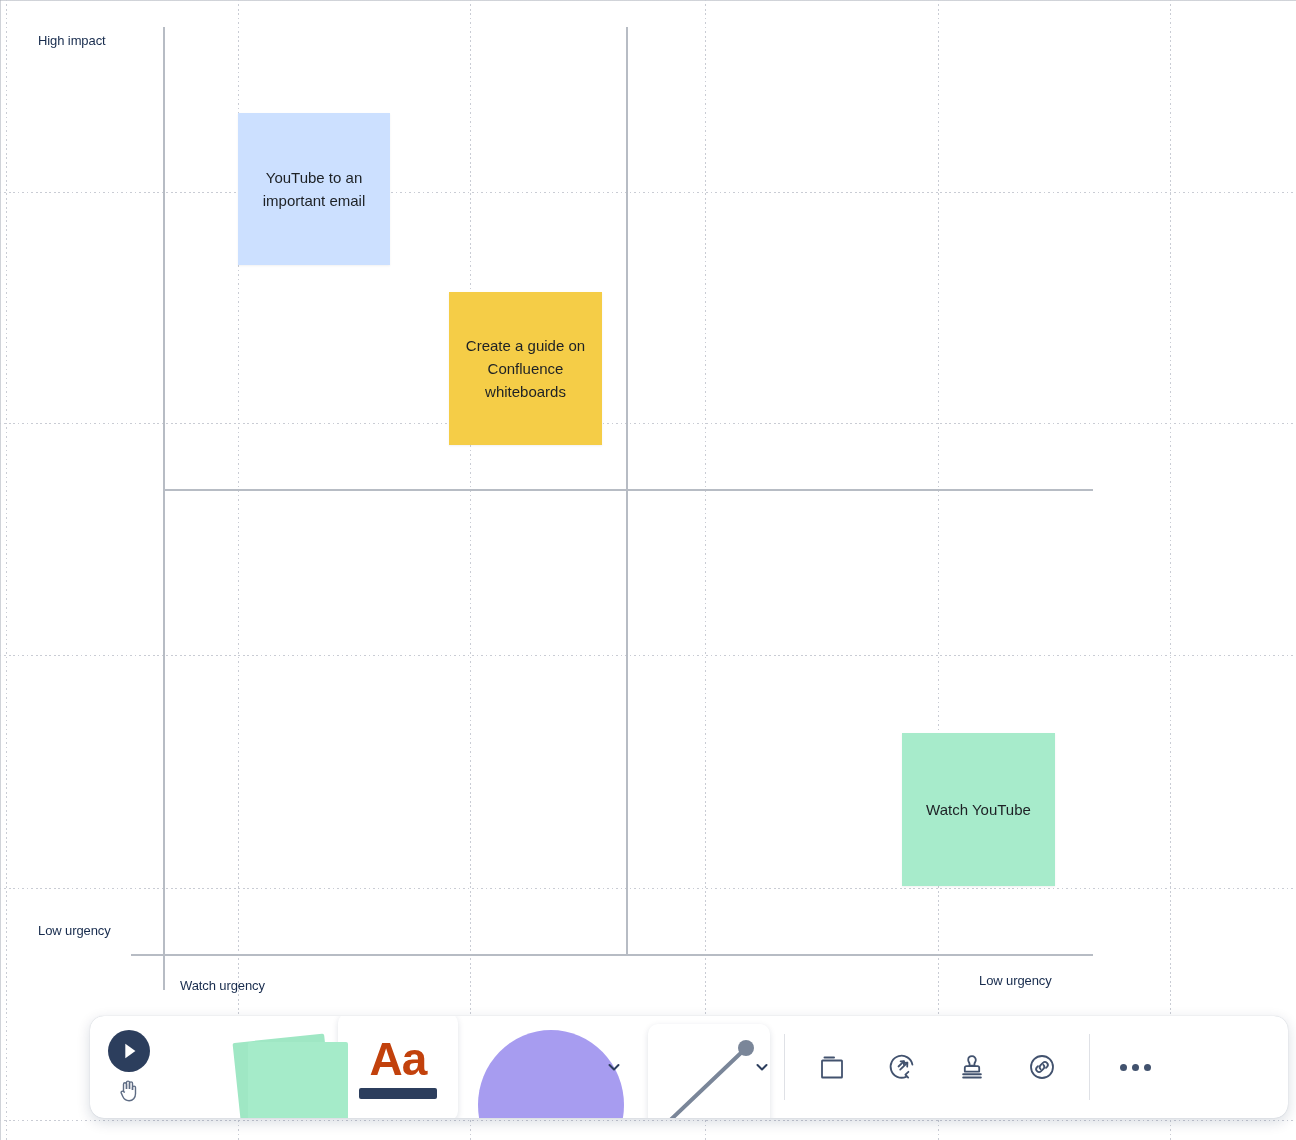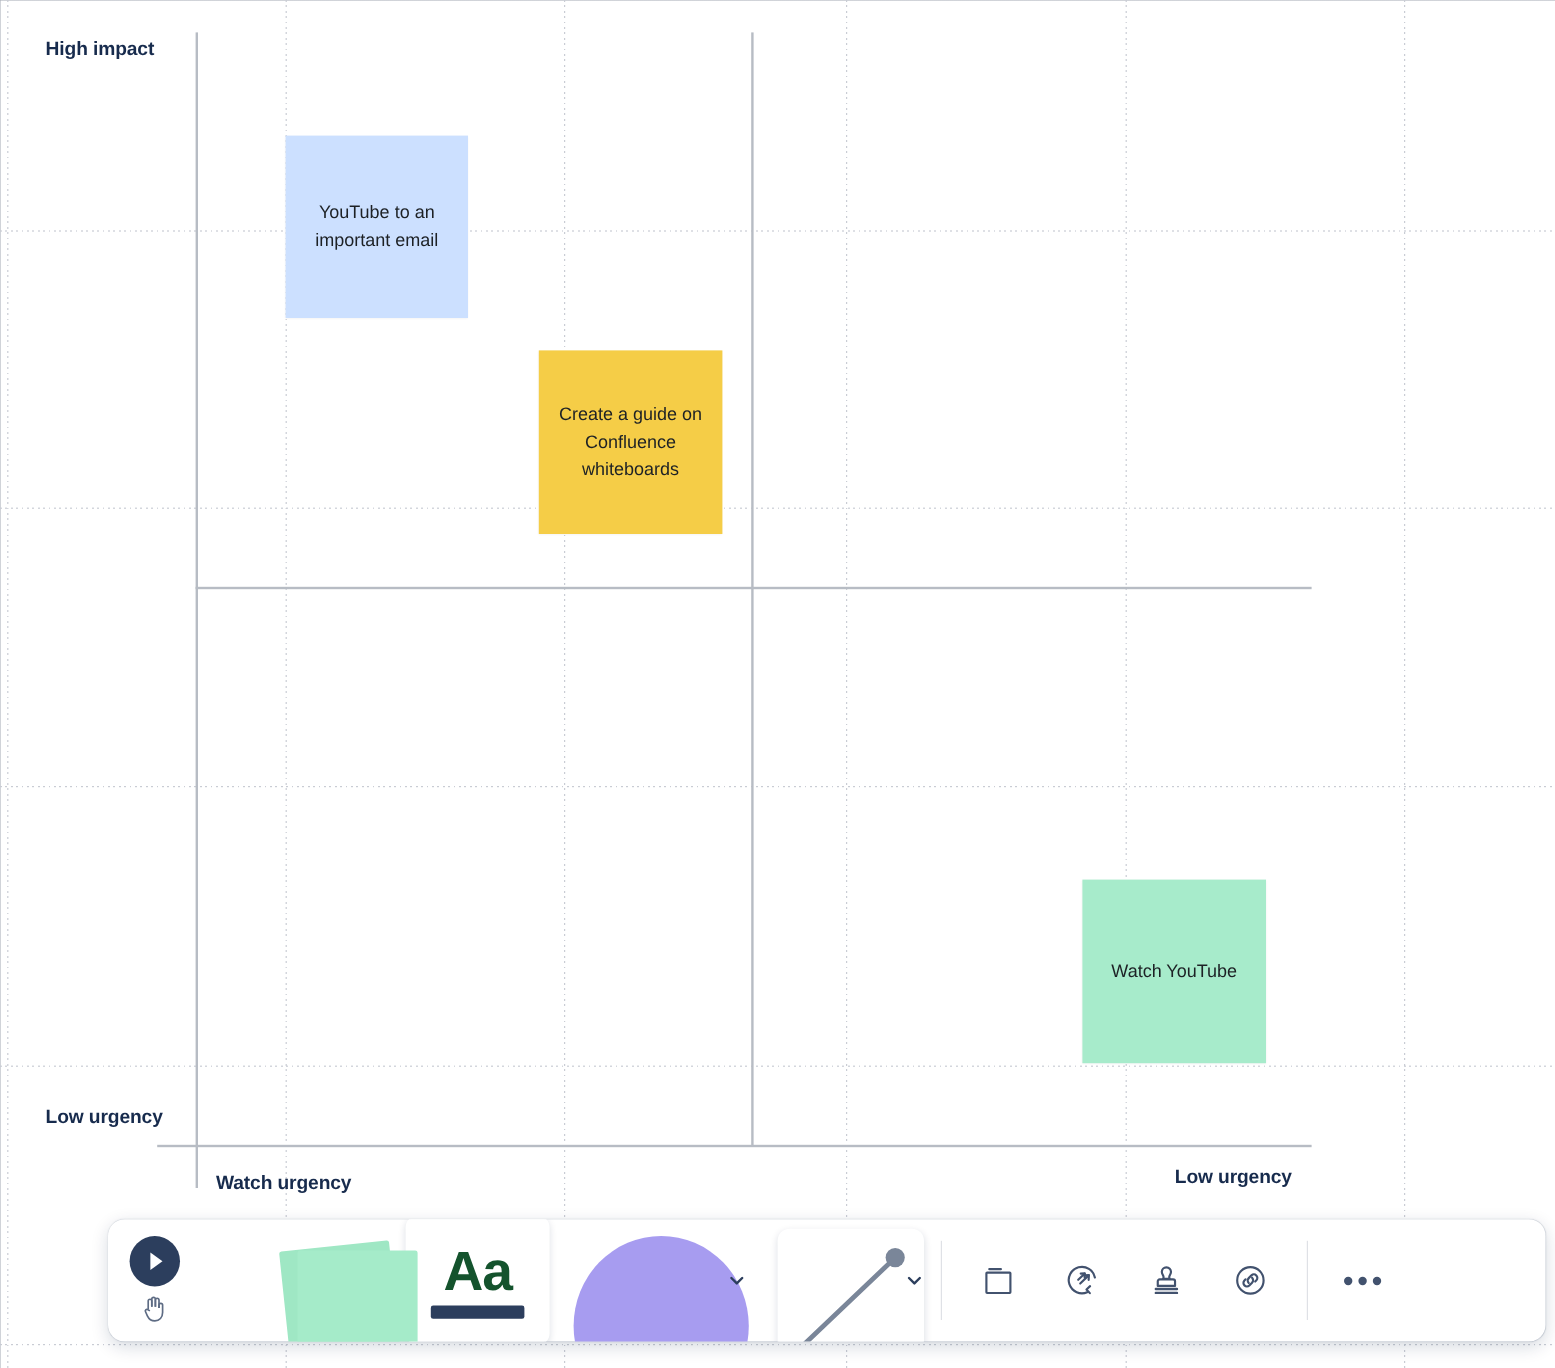--- a/index.html
+++ b/index.html
@@ -59,22 +59,22 @@
   }
   .axis-h {
     position: absolute;
     height: 2px;
     background: #b7bcc4;
   }
 
   
   .quad-label {
     position: absolute;
-    font-size: 16px;
-    font-weight: 700;
+    font-size: 13px;
+    font-weight: 400;
     color: #172B4D;
     letter-spacing: -0.1px;
     white-space: nowrap;
   }
 
   
   .sticky {
     position: absolute;
     display: flex;
     align-items: center;
@@ -162,21 +162,21 @@
     background: #FFFFFF;
     border-radius: 10px;
     box-shadow: 0 2px 6px rgba(9,30,66,0.13);
     display:flex; flex-direction: column;
     align-items:center; justify-content:center;
     gap: 6px;
   }
   .aa {
     font-size: 46px;
     font-weight: 700;
-    color: #14532d;
+    color: #c2410c;
     line-height: 1;
     letter-spacing: -1px;
   }
   .aa-underline {
     width: 78px; height: 11px; background: #2C3E5D; border-radius: 2px;
   }
 
   .tool-shape {
     width: 178px;
     height: 100%;

